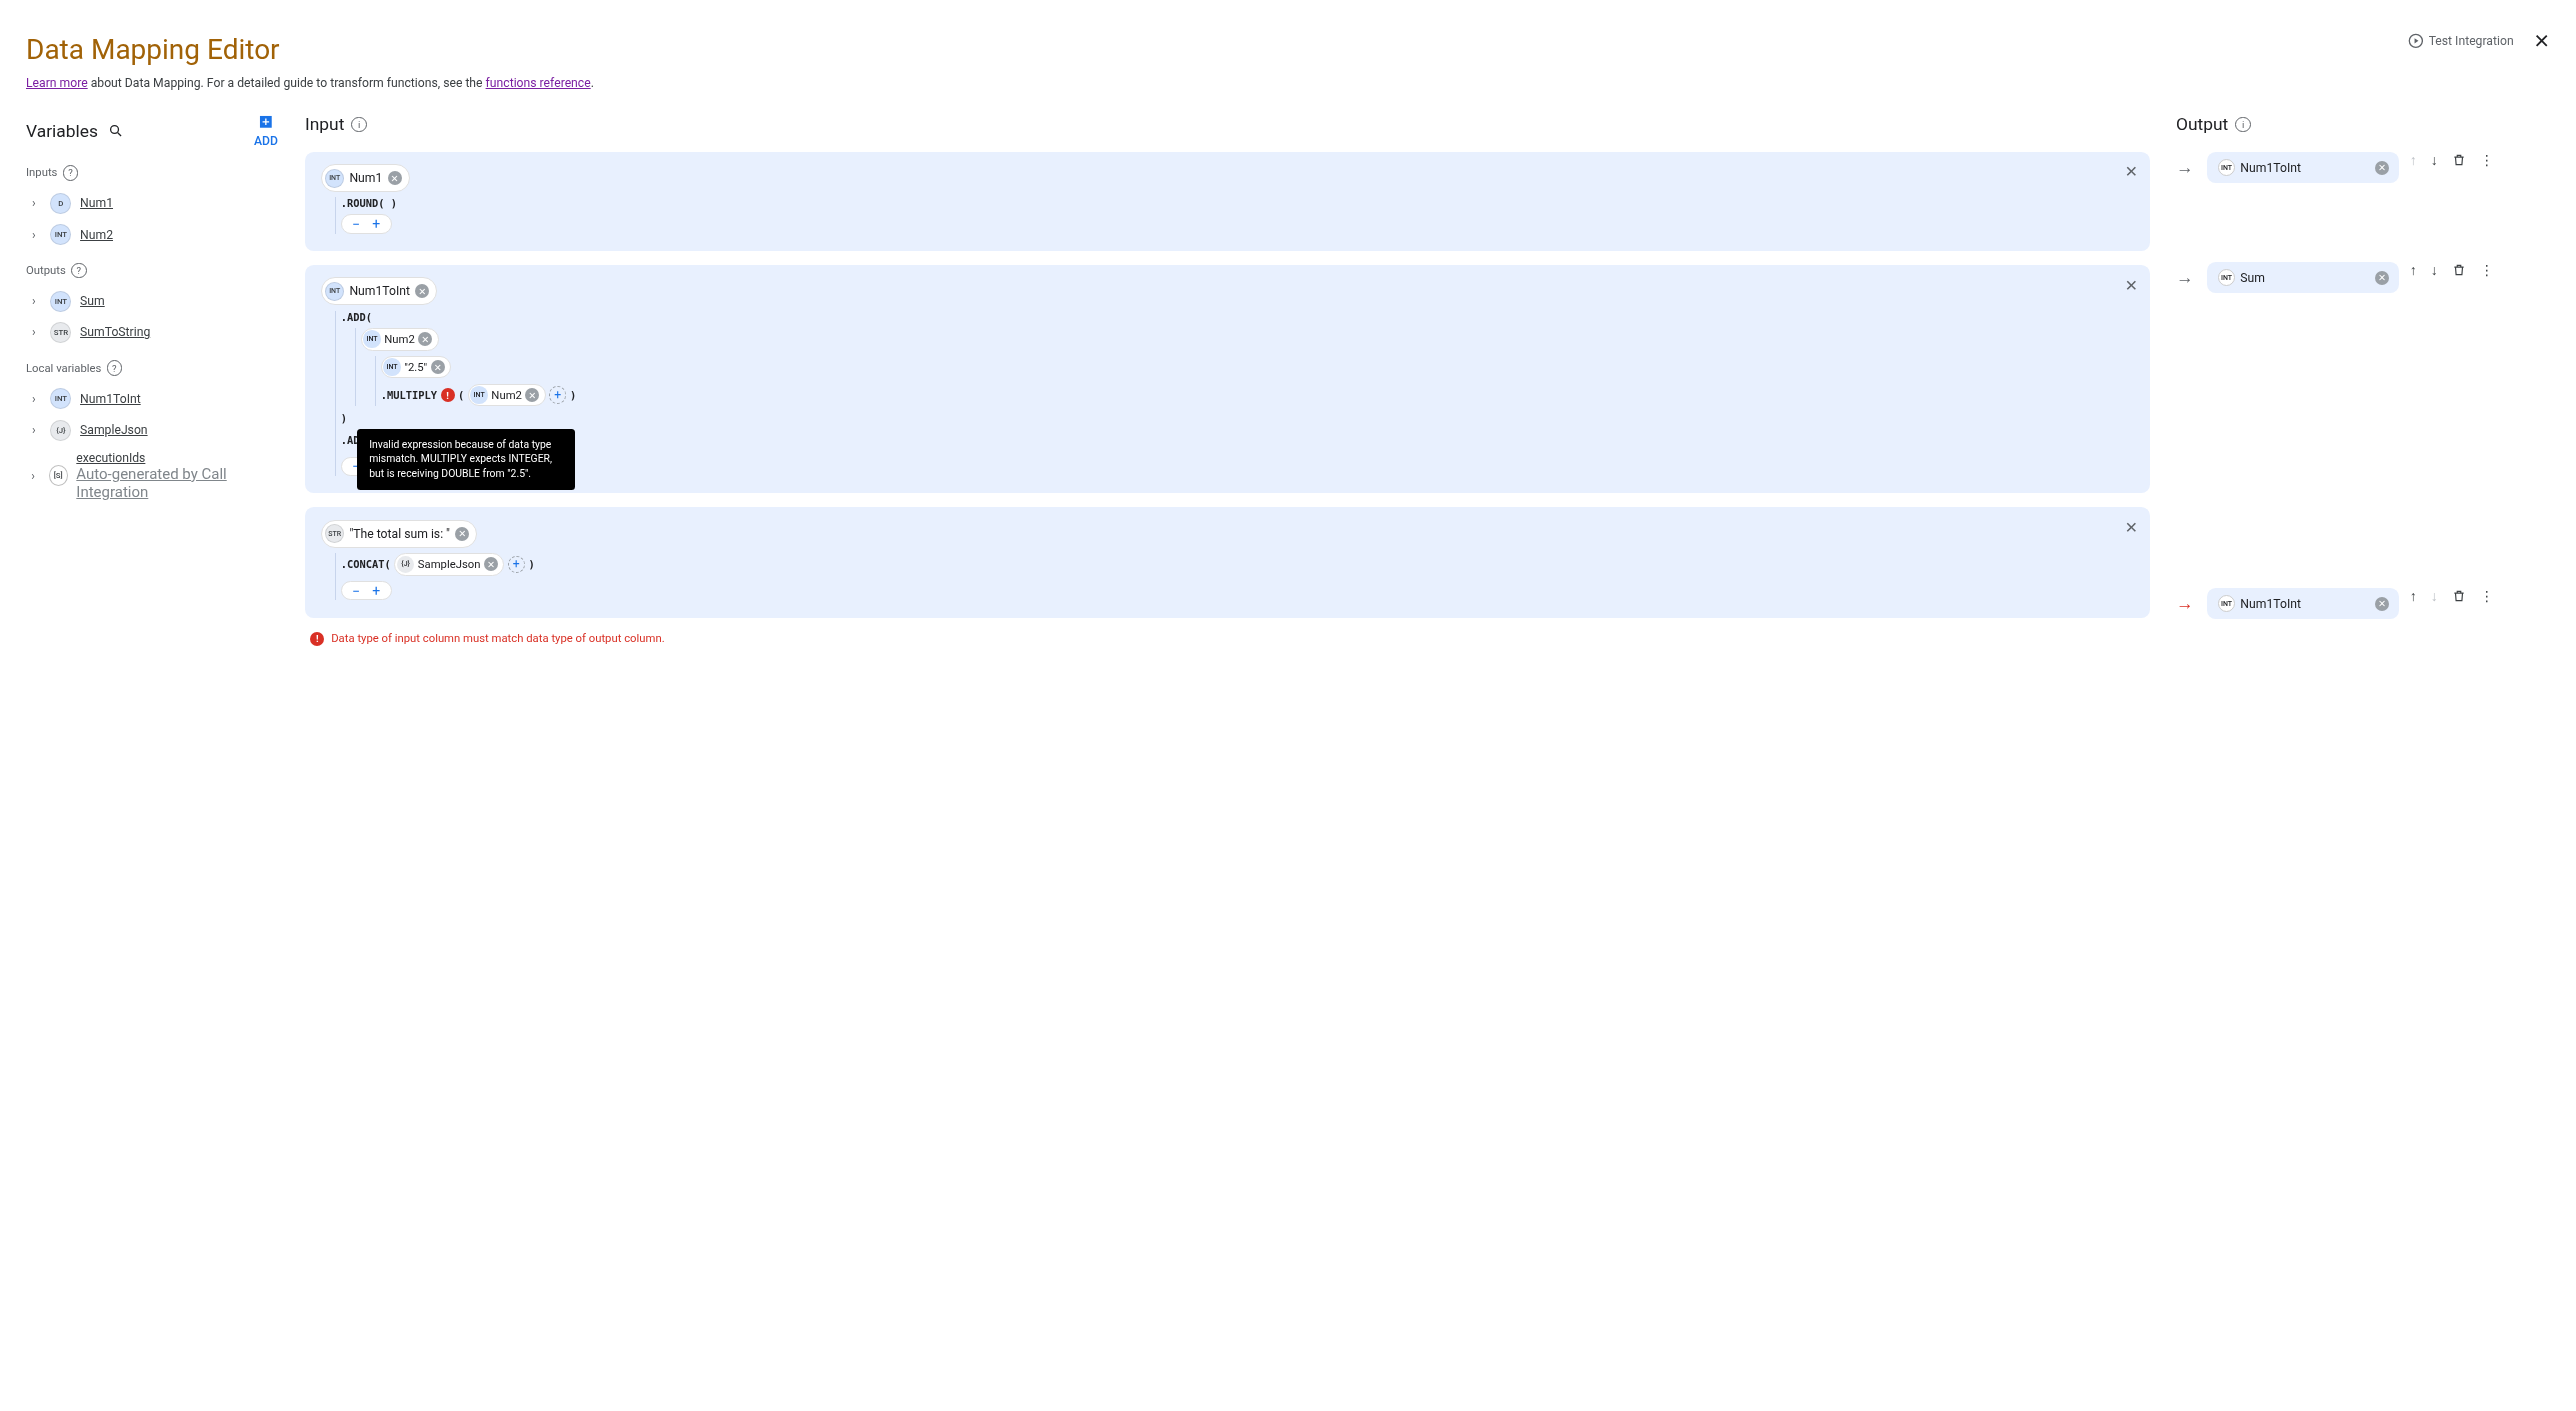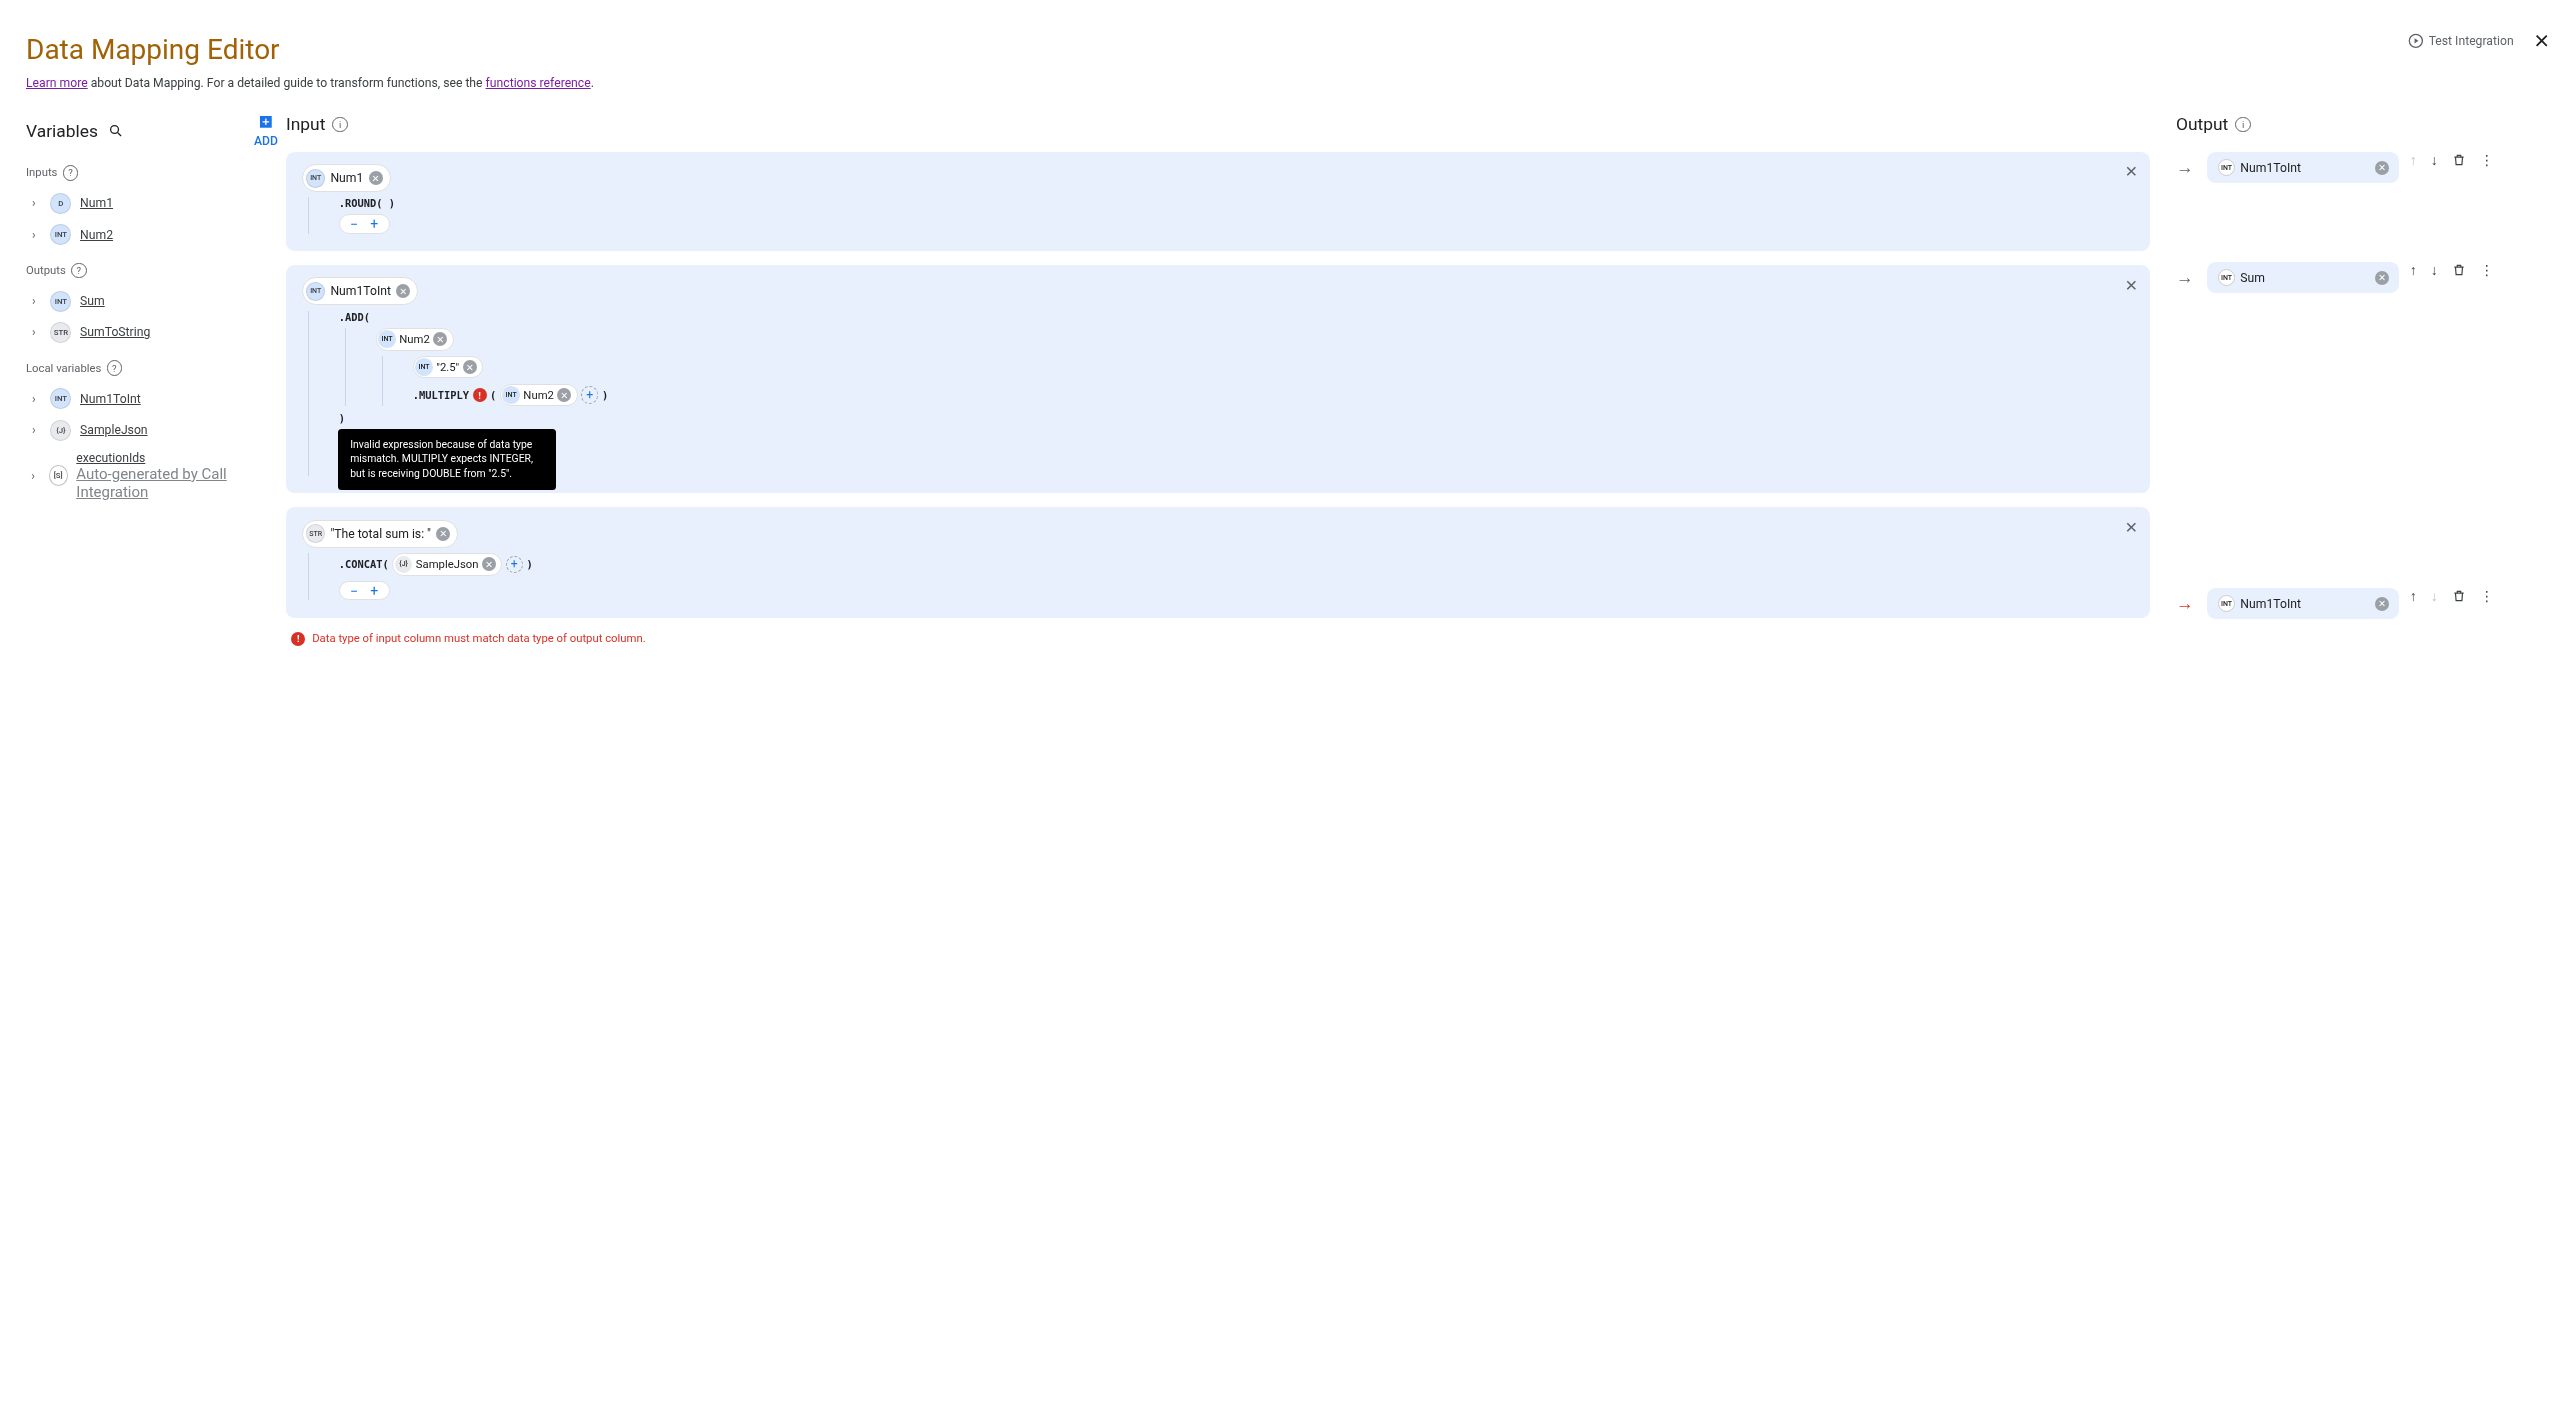--- a/index.html
+++ b/index.html
@@ -5,21 +5,21 @@
   * { box-sizing: border-box; margin: 0; padding: 0; }
   body { font-family: -apple-system, BlinkMacSystemFont, "Segoe UI", Roboto, Arial, sans-serif; background: #fff; color: #202124; font-size: 12.2px; }
   .root { padding: 15.7px 26px; }
   .topbar { display:flex; justify-content:space-between; align-items:center; margin-bottom:10.4px;}
   .title { font-size: 28px; font-weight: 400; color:#a16207;margin-top:17px; }
   .top-actions { display:flex; align-items:center; gap:19px;}
   .test-int { display:flex; align-items:center; gap:5.2px; color:#5f6368; cursor:pointer;}
   .close-x { font-size:19px; cursor:pointer; }
   .subtitle { font-size:12.2px; color:#3c4043; margin-bottom:24.4px; }
   .link { color:#7b1fa2; text-decoration:underline; cursor:pointer;}
-  .layout { display:flex; gap:8px;justify-content:center; }
+  .layout { display:flex; gap:27px;justify-content:center; }
   .sidebar { width:252px; flex-shrink:0; }
   .sidebar-hdr { display:flex; align-items:center; justify-content:space-between; margin-bottom:17.4px; }
   .sidebar-title { font-size:17.4px; font-weight:400; display:flex; align-items:center; gap:10.4px;}
   .add-btn { display:flex; align-items:center; gap:3.5px; color:#1a73e8; font-weight:500; cursor:pointer; font-size:12.2px;flex-direction:column;}
   .group-label { font-size:11.3px; color:#5f6368; margin:12.2px 0 7px 0; display:flex; align-items:center; gap:5.2px;}
   .var-item { display:flex; align-items:center; gap:8.7px; padding:5.2px 0; cursor:pointer;}
   .chev { width:15.7px; display:flex; justify-content:center; color:#5f6368;}
   .type-badge { border-radius:50%; display:inline-flex; align-items:center; justify-content:center; font-size:7.8px; font-weight:500; color:#3c4043; width:21px; height:21px; border:0.9px solid rgba(0,0,0,0.1);}
   .tb-int { background:#d2e3fc; }
   .tb-d { background:#d2e3fc; }
@@ -31,21 +31,21 @@
   .main { flex:1; display:flex; gap:26px; position:relative;}
   .col-hdr { font-size:17.4px; font-weight:400; display:flex; align-items:center; gap:7px; margin-bottom:17.4px;}
   .info-icon { width:15.7px;height:15.7px;border:1.3px solid #5f6368;border-radius:50%;display:inline-flex;align-items:center;justify-content:center;font-size:9.6px;color:#5f6368;}
   .card { background:#e8f0fe; border-radius:8.7px; padding:12.2px 15.7px; margin-bottom:14px; position:relative;}
   .pill { display:inline-flex; align-items:center; gap:5.2px; background:#fff; border-radius:17.4px; padding:3.5px 7px 3.5px 3.5px; border:0.9px solid #e0e0e0;}
   .pill .type-badge { width:19px;height:19px; font-size:7px;}
   .pill-x { width:14px;height:14px;border-radius:50%;background:#9aa0a6;color:#fff;font-size:9.6px;display:inline-flex;align-items:center;justify-content:center; cursor:pointer;}
   .card-close { position:absolute; top:10.4px; right:12.2px; color:#5f6368; cursor:pointer; font-size:15.7px;}
   .fn { font-family: ui-monospace, Menlo, monospace; font-size:10.4px; font-weight:600; color:#202124; }
   .fn-line { margin:5.2px 0; display:flex; align-items:center; gap:3.5px; flex-wrap:wrap;}
-  .indent1 { margin-left:6px; border-left:0.9px solid #c7d4ec; padding-left:30px;}
+  .indent1 { margin-left:14px; border-left:0.9px solid #c7d4ec; padding-left:5px;}
   .plusminus { display:inline-flex; align-items:center; gap:12.2px; background:#fff; border:0.9px solid #e0e0e0; border-radius:17.4px; padding:1.7px 10.4px; color:#1a73e8;}
   .plusminus span { cursor:pointer; font-size:14px; line-height:1;}
   .output-row { display:flex; align-items:flex-start; gap:10.4px; margin-bottom:14px; }
   .arrow { color:#5f6368; font-size:17.4px; padding-top:5.2px; width:21px;}
   .arrow.err { color:#d93025; }
   .out-pill-wrap { background:#e8f0fe; border-radius:8.7px; padding:7px 10.4px; display:flex; align-items:center; gap:7px; width:192px; justify-content:space-between;}
   .row-actions { display:flex; align-items:center; gap:14px; color:#3c4043;}
   .row-actions span { cursor:pointer; font-size:14px;}
   .row-actions .disabled { color:#bdc1c6; }
   .err-badge { width:14px;height:14px;border-radius:50%;background:#d93025;color:#fff;font-size:9.6px;display:inline-flex;align-items:center;justify-content:center;font-weight:700;}

